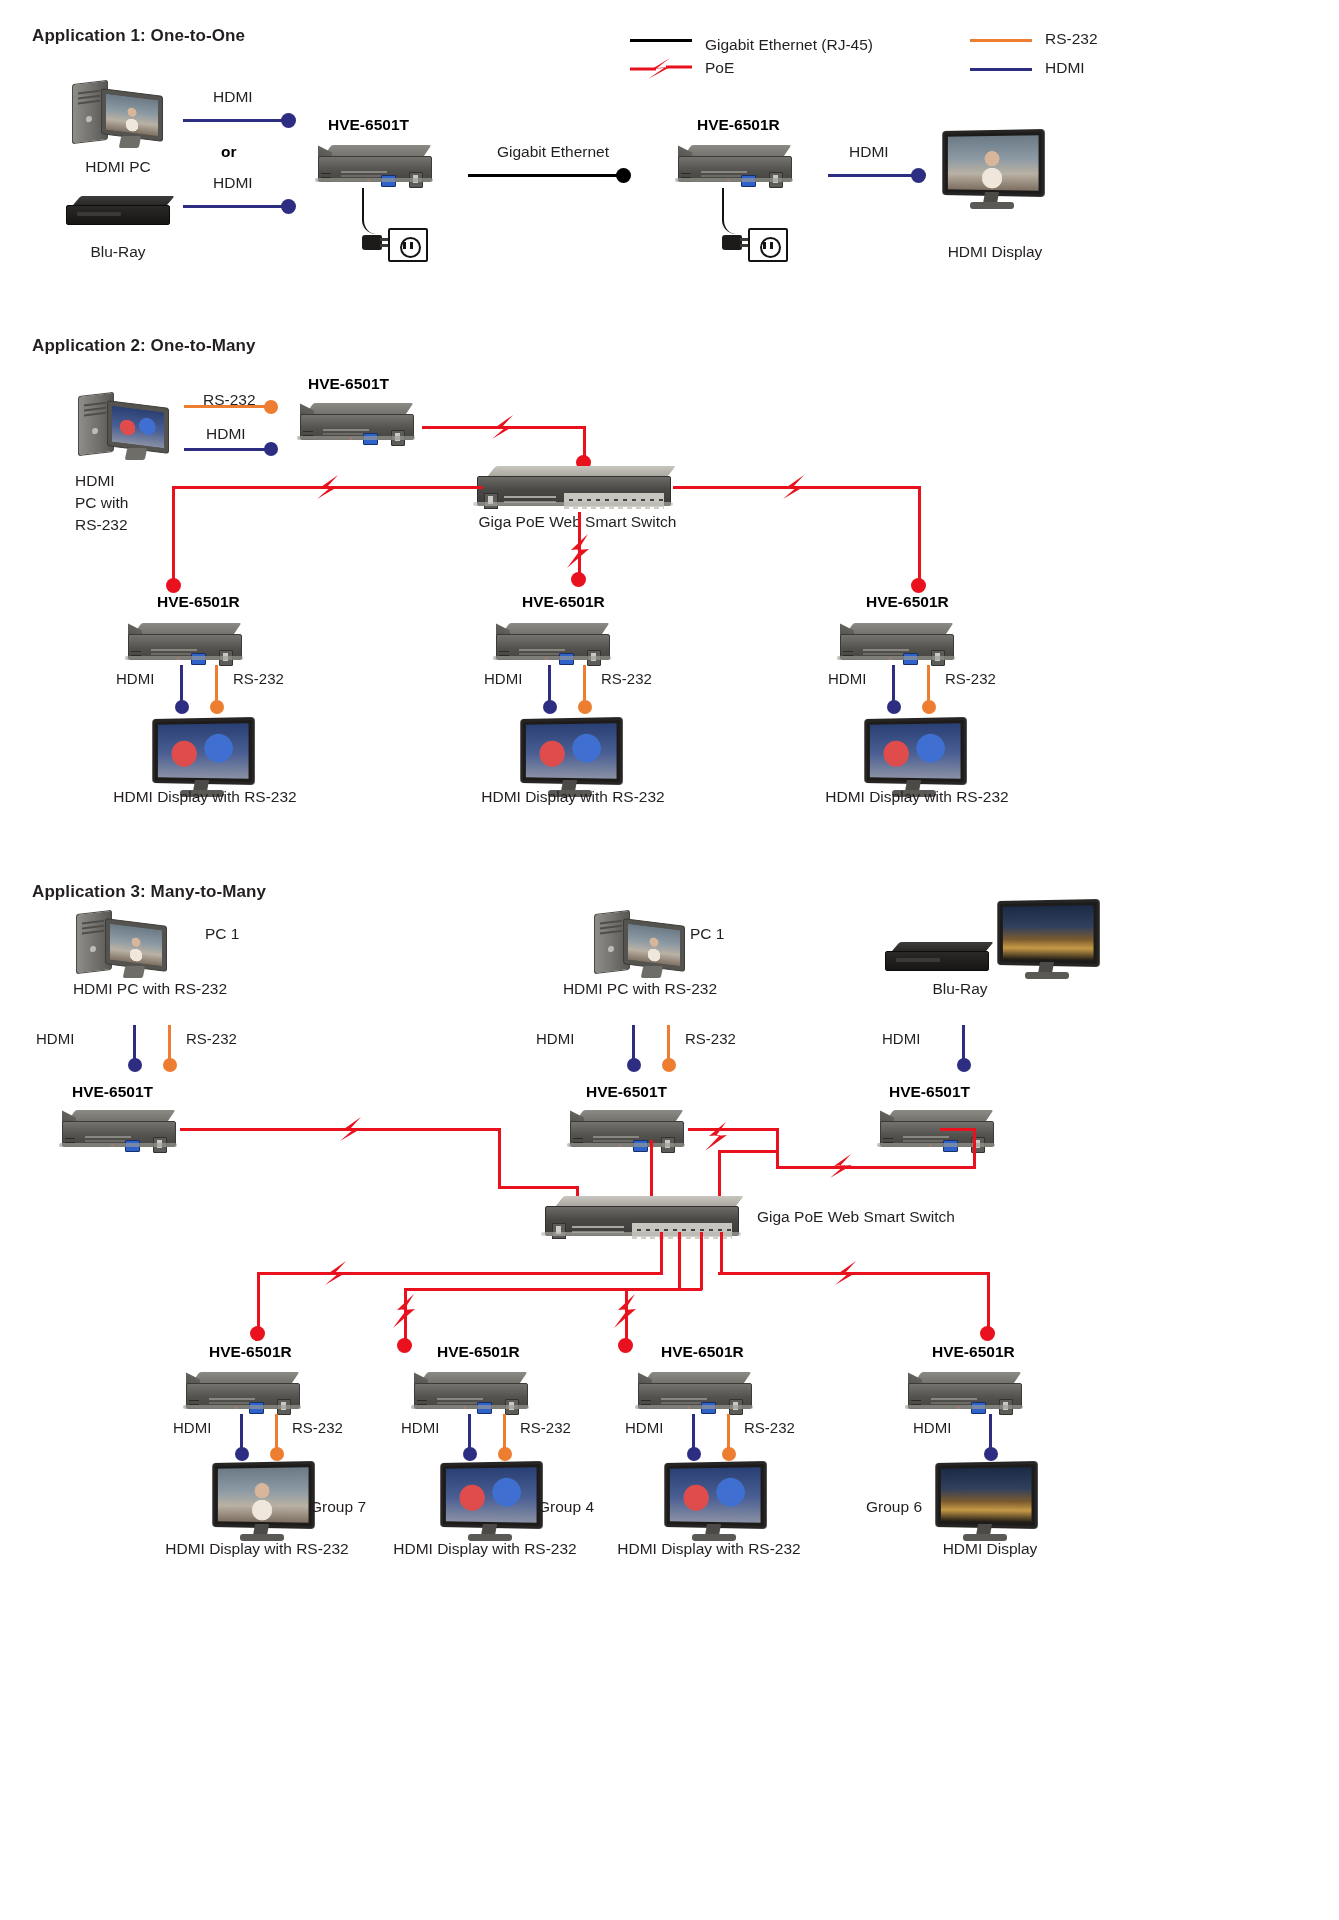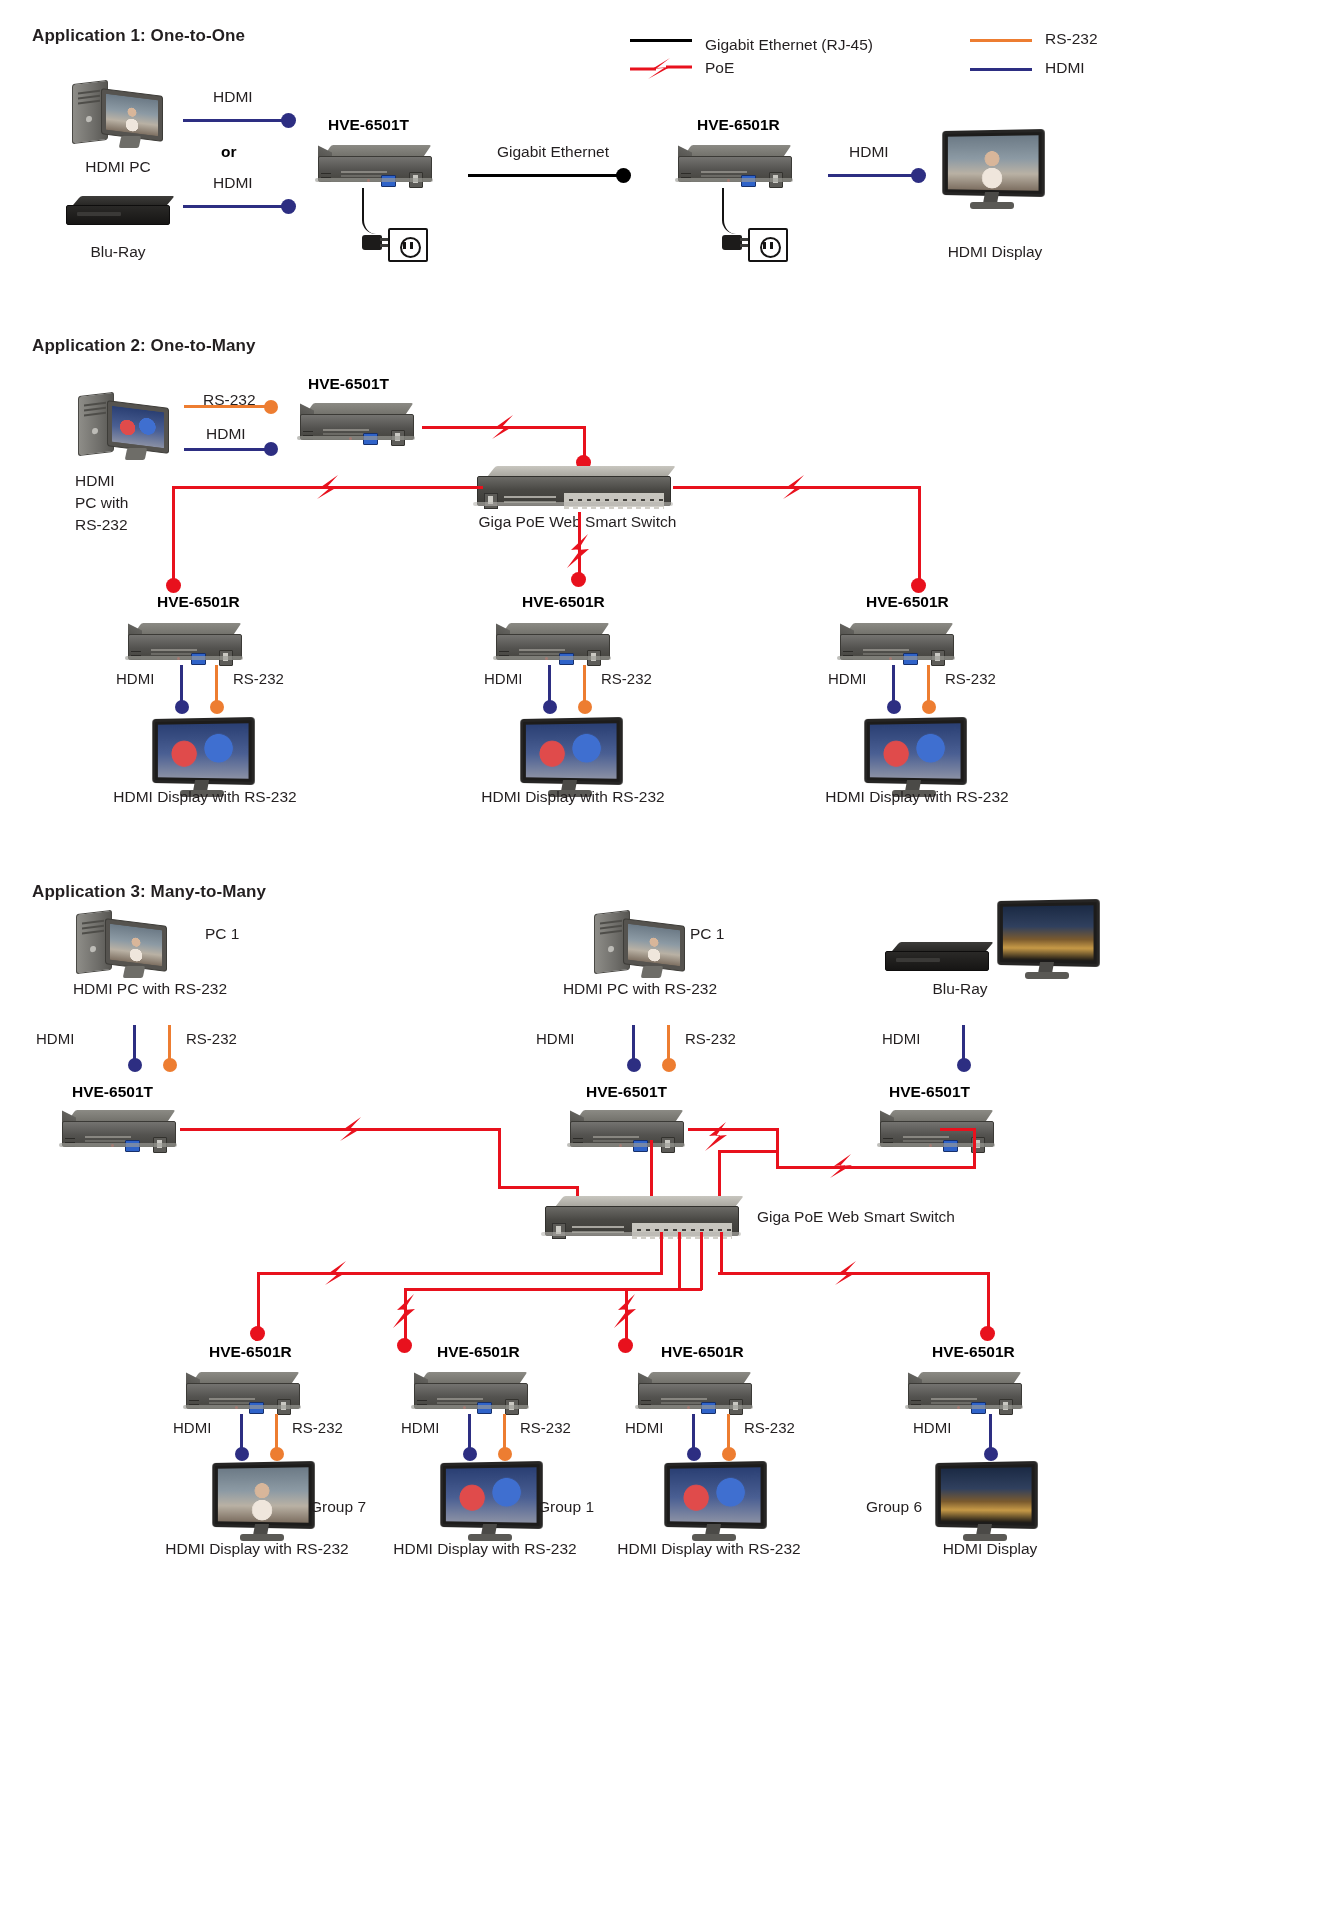--- a/index.html
+++ b/index.html
@@ -628,21 +628,21 @@
   <div class="lbl-sm abs" style="left:520px;top:1419px;">RS-232</div>
   <div class="display abs" style="left:438px;top:1462px;">
     <div class="panel">
         <div class="scr">
           <div class="sc-blue"></div>
         </div>
       </div>
     <div class="neck"></div>
       <div class="base"></div>
   </div>
-  <div class="lbl abs" style="left:538px;top:1498px;">Group 1</div>
+  <div class="lbl abs" style="left:538px;top:1498px;">Group 4</div>
   <div class="lbl abs ctr" style="left:370px;top:1540px;width:230px;">HDMI Display with RS-232</div>
 
   <div class="lbl-b abs" style="left:661px;top:1343px;">HVE-6501R</div>
   <div class="extender abs" style="left:638px;top:1372px;">
     <div class="top"></div>
       <div class="side"></div>
     <div class="front">
         <div class="vent"></div>
         <div class="txt"></div>
       <div class="led" style="left:48px;"></div>

